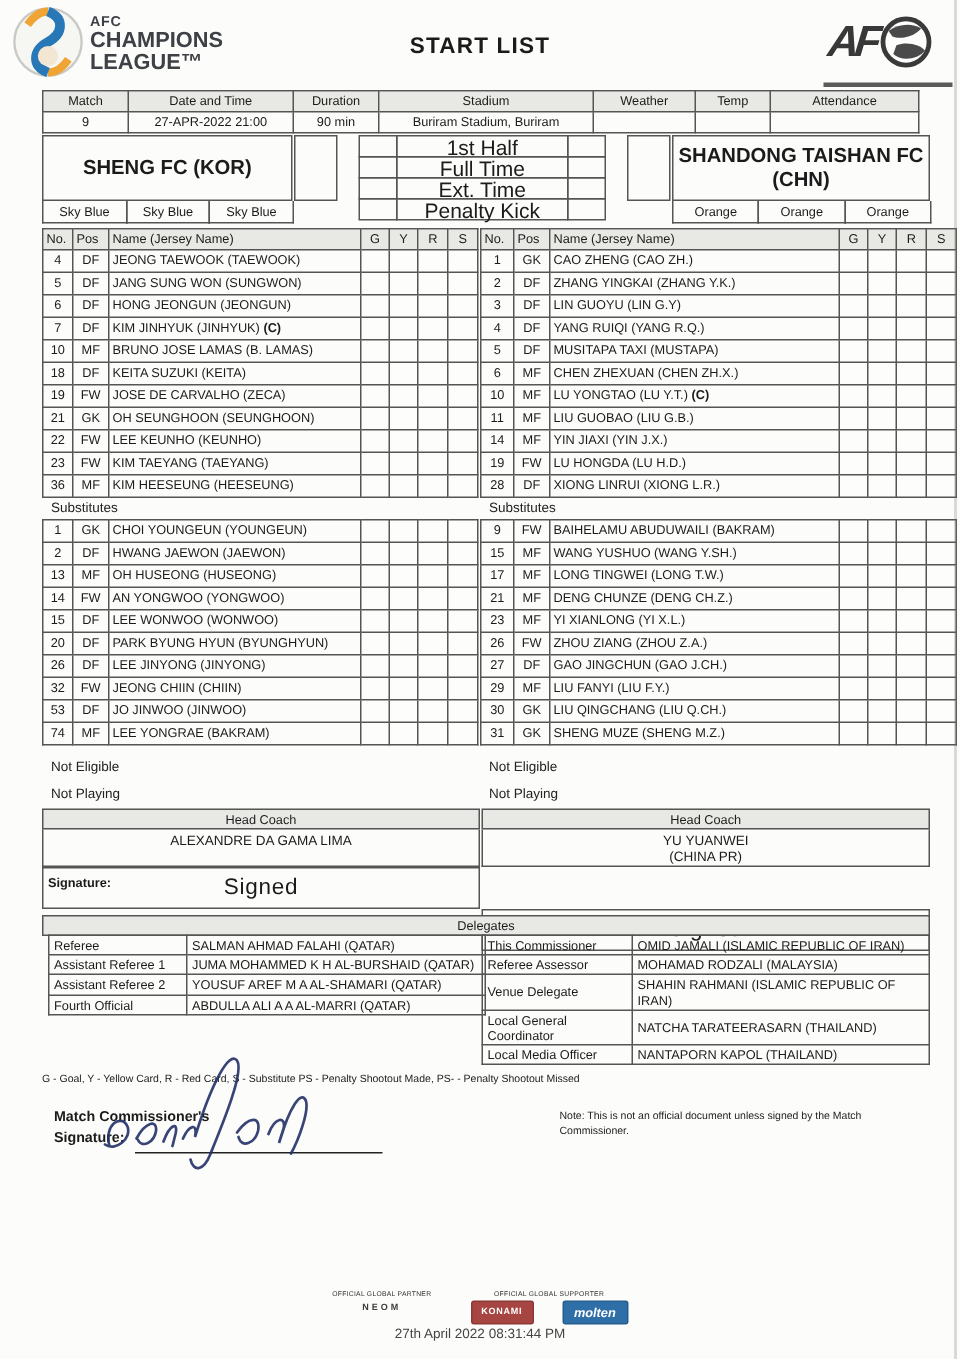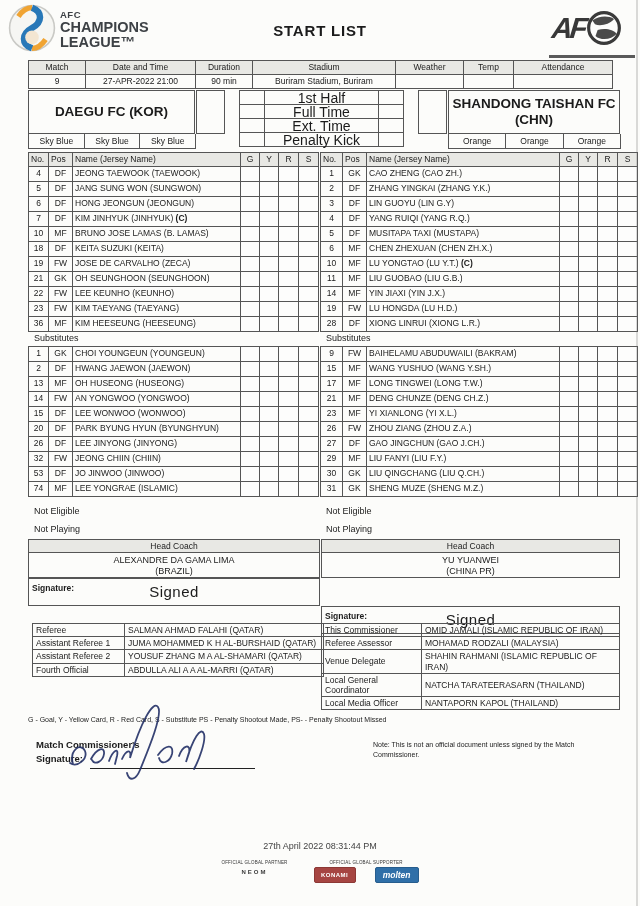--- a/index.html
+++ b/index.html
@@ -107,21 +107,21 @@
       <td>Buriram Stadium, Buriram</td>
       <td></td>
       <td></td>
       <td></td>
     </tr>
   </tbody>
     </table>
 
   <div class="abs" style="left:28px;top:90px;width:592px;display:flex;">
     <div style="width:167px;">
-      <div class="team-name-box">DAEGU FC (KOR)</div>
+      <div class="team-name-box">SHENG FC (KOR)</div>
       <div class="colors-row">
         <div class="color-cell">Sky Blue</div>
         <div class="color-cell">Sky Blue</div>
         <div class="color-cell">Sky Blue</div>
       </div>
     </div>
     <div class="crest-box" style="margin-left:1px;"></div>
     <div style="flex:1;"></div>
     <div style="width:166px;">
       <div class="score-row">
@@ -496,21 +496,21 @@
           <td class="c-pos">DF</td>
           <td class="c-name">JO JINWOO (JINWOO)</td>
           <td class="c-s"></td>
           <td class="c-s"></td>
           <td class="c-s"></td>
           <td class="c-s"></td>
         </tr>
         <tr>
           <td class="c-no">74</td>
           <td class="c-pos">MF</td>
-          <td class="c-name">LEE YONGRAE (ISLAMIC)</td>
+          <td class="c-name">LEE YONGRAE (BAKRAM)</td>
           <td class="c-s"></td>
           <td class="c-s"></td>
           <td class="c-s"></td>
           <td class="c-s"></td>
         </tr>
       </tbody>
   </table>
   <table class="grid roster abs" style="left:320px;top:346px;width:317px;">
     <colgroup>
         <col style="width:22px">
@@ -617,57 +617,57 @@
 
   <div class="abs side-label" style="left:34px;top:506px;">Not Eligible</div>
   <div class="abs side-label" style="left:326px;top:506px;">Not Eligible</div>
   <div class="abs side-label" style="left:34px;top:524px;">Not Playing</div>
   <div class="abs side-label" style="left:326px;top:524px;">Not Playing</div>
 
   <div class="abs" style="left:28px;top:539px;width:292px;">
     <div class="bar">Head Coach</div>
     <div class="coach-box">
       <div>ALEXANDRE DA GAMA LIMA</div>
-      <div>(BRAZIL)</div>
     </div>
   </div>
   <div class="abs" style="left:321px;top:539px;width:299px;">
     <div class="bar">Head Coach</div>
     <div class="coach-box">
       <div>YU YUANWEI</div>
       <div>(CHINA PR)</div>
     </div>
   </div>
 
   <div class="sig-box abs" style="left:28px;top:578px;width:290px;">
     <span class="sig-label">Signature:</span>
     <span class="sig-signed">Signed</span>
   </div>
   <div class="sig-box abs" style="left:321px;top:578px;width:297px;">
     <span class="sig-label">Signature:</span>
     <span class="sig-signed">Signed</span>
   </div>
 
+  <div class="bar abs" style="left:28px;top:610px;width:590px;">Delegates</div>
   <table class="dtable abs" style="left:32px;top:623px;width:292px;">
     <colgroup>
         <col style="width:92px">
         <col>
       </colgroup>
     <tbody id="delegates-left">
         <tr>
           <td class="d-role">Referee</td>
           <td class="d-name">SALMAN AHMAD FALAHI (QATAR)</td>
         </tr>
         <tr>
           <td class="d-role">Assistant Referee 1</td>
           <td class="d-name">JUMA MOHAMMED K H AL-BURSHAID (QATAR)</td>
         </tr>
         <tr>
           <td class="d-role">Assistant Referee 2</td>
-          <td class="d-name">YOUSUF ZHANG M A AL-SHAMARI (QATAR)</td>
+          <td class="d-name">YOUSUF AREF M A AL-SHAMARI (QATAR)</td>
         </tr>
         <tr>
           <td class="d-role">Fourth Official</td>
           <td class="d-name">ABDULLA ALI A A AL-MARRI (QATAR)</td>
         </tr>
       </tbody>
   </table>
   <table class="dtable abs" style="left:321px;top:623px;width:299px;">
     <colgroup>
         <col style="width:100px">
@@ -724,16 +724,16 @@
       <div style="text-align:center;margin-top:4px;font-size:6px;letter-spacing:2px;color:#3c3c3c;font-weight:bold;">NEOM</div>
     </div>
     <div>
       <div class="sp-caption">OFFICIAL GLOBAL SUPPORTER</div>
       <div style="display:flex;gap:19px;margin-top:2px;justify-content:center;">
         <span class="chip" style="width:40px;background:#a64542;font-size:6px;letter-spacing:0.5px;border:1px solid #8c3835;">KONAMI</span>
         <span class="chip" style="width:42px;background:#2f6fa8;font-size:8.5px;font-style:italic;border:1px solid #275d8d;">molten</span>
       </div>
     </div>
   </div>
-  <div class="abs" style="left:0;top:841px;width:640px;text-align:center;font-size:9px;color:#444;">27th April 2022 08:31:44 PM</div>
+  <div class="abs" style="left:0;top:884px;width:640px;text-align:center;font-size:9px;color:#444;">27th April 2022 08:31:44 PM</div>
 
   <div class="abs" style="left:636px;top:0;width:2px;height:906px;background:rgba(110,110,110,0.25);"></div>
 </div>
 
 </body></html>

